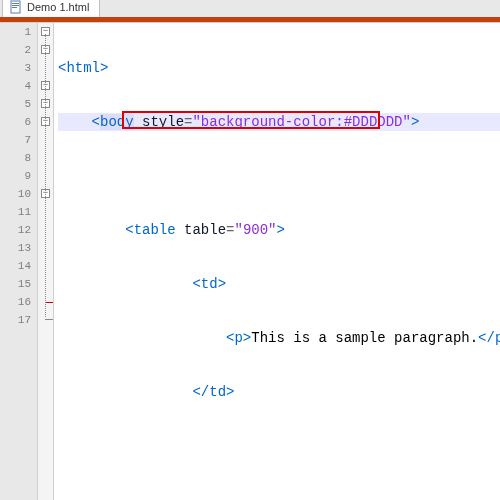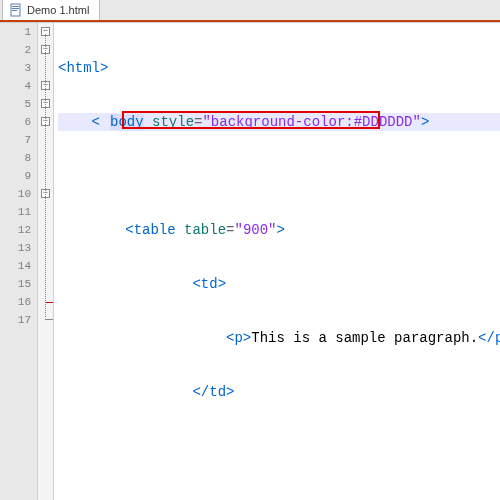--- a/index.html
+++ b/index.html
@@ -1,42 +1,42 @@
 <!DOCTYPE html>
 <html><head>
 <meta charset="utf-8">
 <style>
 * { margin: 0; padding: 0; box-sizing: border-box; }
 html, body { width: 500px; height: 500px; overflow: hidden; }
 body { font-family: Consolas, 'Courier New', monospace; font-size: 12px; background: #f0f0f0; }
 
-.tab-bar { height: 22px; background: #e8e8e8; border-bottom: 2px solid #c2410c; display: flex; align-items: flex-end; }
+.tab-bar { height: 22px; background: #e8e8e8; border-bottom: 5px solid #c2410c; display: flex; align-items: flex-end; }
 .tab { display: flex; align-items: center; gap: 4px; padding: 3px 10px 3px 6px; background: #fff; border: 1px solid #c0c0c0; border-bottom: none; font-family: 'Segoe UI', Tahoma, sans-serif; font-size: 11px; color: #333; margin-left: 2px; }
 .tab-icon { width: 14px; height: 14px; display: inline-flex; align-items: center; justify-content: center; }
 
 .editor { display: flex; height: 478px; background: #fff; border-top: 1px solid #d0d0d0; }
 .gutter { width: 38px; background: #e8e8e8; color: #808080; text-align: right; padding-right: 6px; border-right: 1px solid #d0d0d0; font-size: 11px; line-height: 18px; user-select: none; }
 .gutter div { height: 18px; }
 
 .fold-col { width: 16px; background: #f4f4f4; border-right: 1px solid #d0d0d0; position: relative; }
 .fold-box { position: absolute; left: 3px; width: 9px; height: 9px; border: 1px solid #888; background: #fff; font-size: 9px; line-height: 7px; text-align: center; color: #555; }
 .fold-line-h { position: absolute; left: 7px; width: 8px; height: 1px; background: #c90000; }
 .fold-line-v-r { position: absolute; left: 7px; width: 1px; border-left: 1px dotted #c90000; }
 .fold-line-v-g { position: absolute; left: 7px; width: 1px; border-left: 1px dotted #888; }
 
 .code { flex: 1; padding-left: 4px; line-height: 18px; white-space: pre; font-size: 14px; color: #333; overflow: hidden; }
 .code-line { height: 18px; position: relative; }
 .code-line.hl { background: #e8e8ff; }
 .brkt { color: #0066cc; }
 .tagname { color: #0066cc; }
-.attname { color: #0f766e; }
+.attname { color: #0f172a; }
 .eq { color: #666; }
 .strv { color: #8a2be2; }
 .txt { color: #000; font-weight: normal; }
-.body-open-hl .tagname { background: #dcdcff; margin-left: 10px; }
+.body-open-hl .tagname { background: #dcdcff; }
 
 .red-box { position: absolute; border: 2px solid #e00000; pointer-events: none; }
 </style>
 </head>
 <body>
 
 <div class="tab-bar">
   <div class="tab">
     <span class="tab-icon">
       <svg viewBox="0 0 14 14" width="14" height="14">

